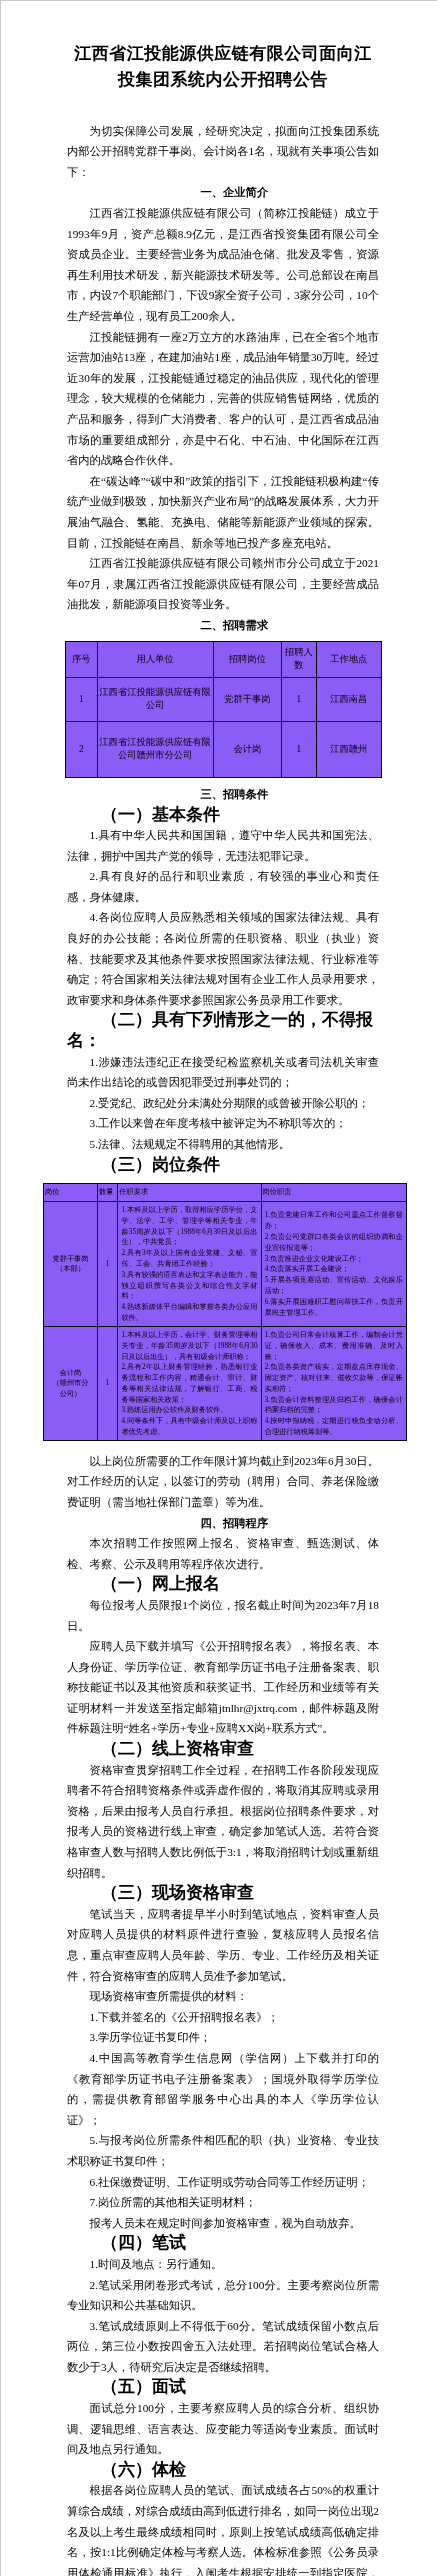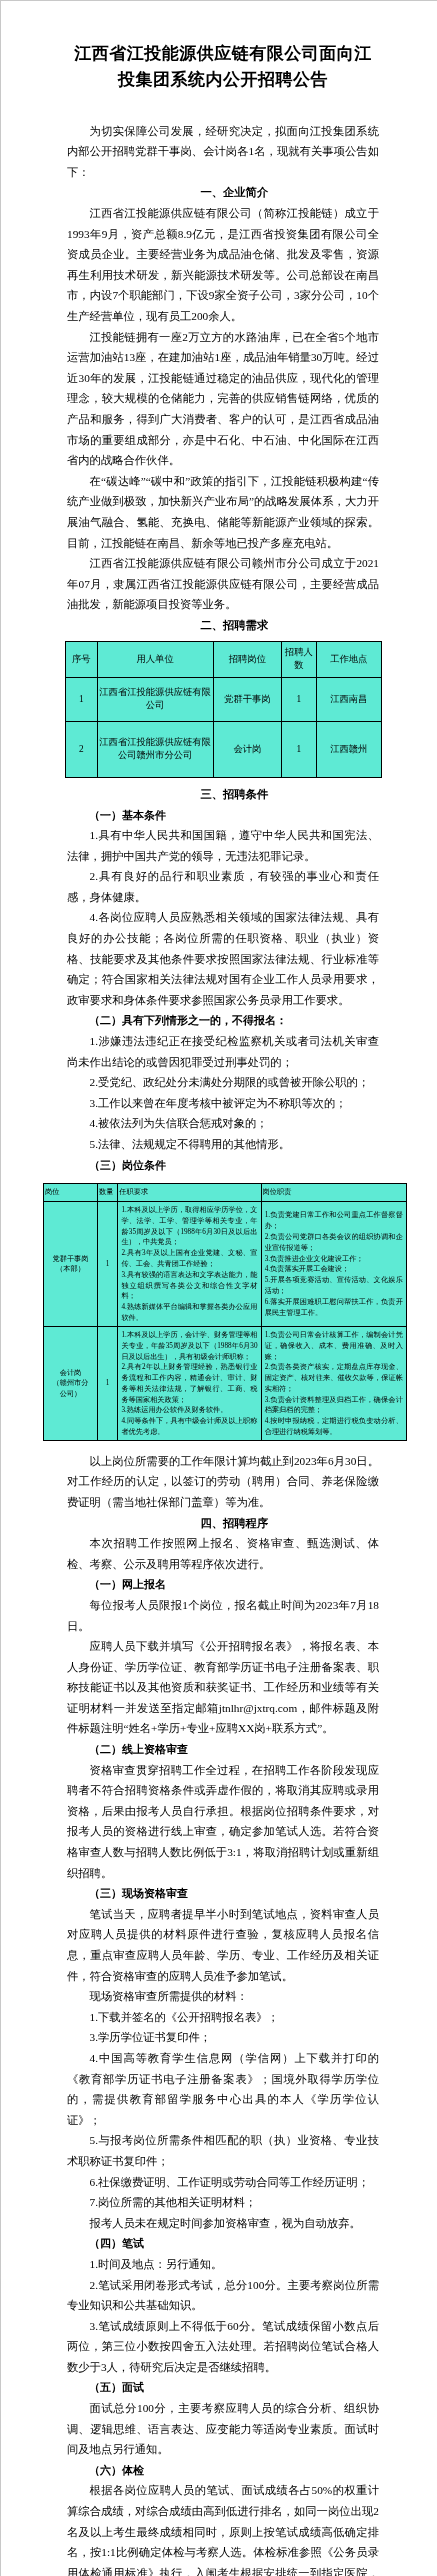--- a/index.html
+++ b/index.html
@@ -17,23 +17,23 @@
   }
   .p{
     font-size:11.3px;line-height:20.6px;text-indent:2em;
     text-align:justify;margin:0;
   }
   .h2{
     font-size:11.3px;line-height:20.6px;text-indent:2em;font-weight:bold;
     font-family:"Liberation Sans","DejaVu Sans",sans-serif;margin:0;text-align:center;
   }
   .h3{
-    font-size:11px;line-height:20.6px;text-indent:2em;font-weight:bold;margin:0;
+    font-size:17px;line-height:20.6px;text-indent:2em;font-weight:bold;margin:0;
   }
-  table{border-collapse:collapse;background:#5eead4;}
+  table{border-collapse:collapse;background:#8b5cf6;}
   td,th{border:0.5px solid #000;font-weight:normal;}
   
   .demand-table{width:317px;margin:5.2px 0 6.2px -2.1px;table-layout:fixed;}
   .demand-table th,.demand-table td{
     font-size:9.3px;line-height:13.4px;text-align:center;vertical-align:middle;
     padding:4.1px 1.5px;
   }
   .col-no{width:31px;}.col-unit{width:114px;}.col-post{width:67px;}
   .col-count{width:34px;}.col-place{width:64px;}
   
@@ -100,21 +100,20 @@
   <p class="h2">三、招聘条件</p>
   <p class="h3">（一）基本条件</p>
   <p class="p">1.具有中华人民共和国国籍，遵守中华人民共和国宪法、法律，拥护中国共产党的领导，无违法犯罪记录。</p>
   <p class="p">2.具有良好的品行和职业素质，有较强的事业心和责任感，身体健康。</p>
   <p class="p">4.各岗位应聘人员应熟悉相关领域的国家法律法规、具有良好的办公技能；各岗位所需的任职资格、职业（执业）资格、技能要求及其他条件要求按照国家法律法规、行业标准等确定；符合国家相关法律法规对国有企业工作人员录用要求，政审要求和身体条件要求参照国家公务员录用工作要求。</p>
 
   <p class="h3">（二）具有下列情形之一的，不得报名：</p>
   <p class="p">1.涉嫌违法违纪正在接受纪检监察机关或者司法机关审查尚未作出结论的或曾因犯罪受过刑事处罚的；</p>
   <p class="p">2.受党纪、政纪处分未满处分期限的或曾被开除公职的；</p>
   <p class="p">3.工作以来曾在年度考核中被评定为不称职等次的；</p>
-  <p class="p">4.被依法列为失信联合惩戒对象的；</p>
   <p class="p">5.法律、法规规定不得聘用的其他情形。</p>
 
   <p class="h3">（三）岗位条件</p>
 
   <table class="job-table">
     <colgroup>
       <col class="jcol-post">
         <col class="jcol-count">
         <col class="jcol-req">
         <col class="jcol-duty">

